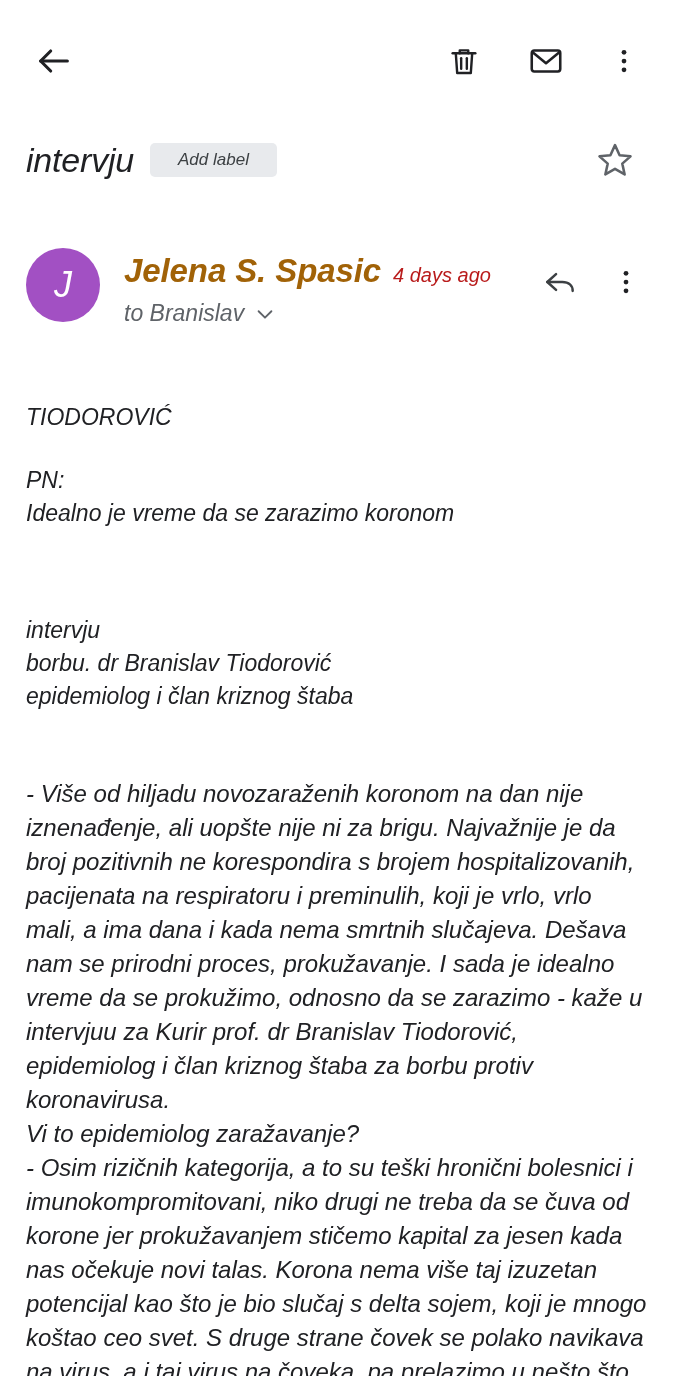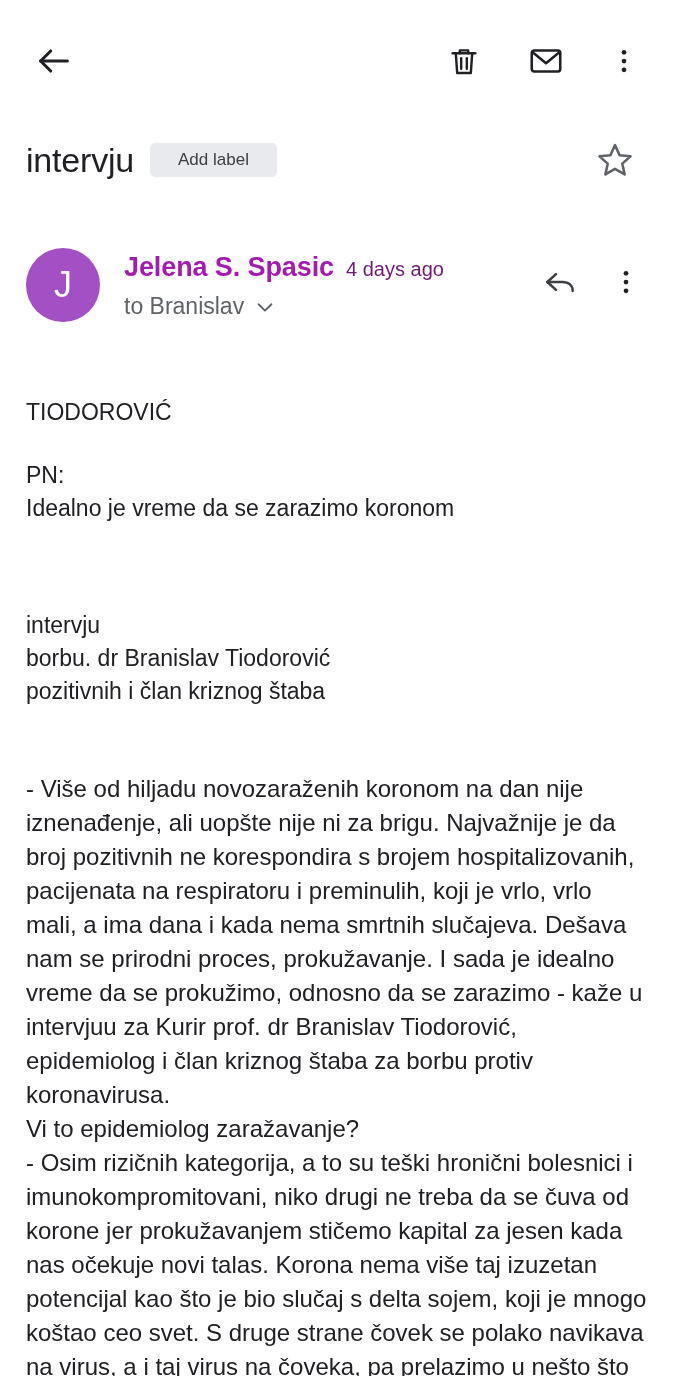--- a/index.html
+++ b/index.html
@@ -9,20 +9,21 @@
     background: #ffffff;
     font-family: "Liberation Sans", sans-serif;
     color: #202124;
     overflow: hidden;
   }
   .screen {
     width: 674px;
     height: 1136px;
     position: relative;
     background: #ffffff;
+    font-style: italic;
   }
 
   
   .toolbar {
     height: 122px;
     display: flex;
     align-items: center;
     padding: 0 22px 0 26px;
   }
   .toolbar .spacer { flex: 1; }
@@ -98,28 +99,28 @@
     margin-left: 24px;
     padding-top: 4px;
     flex: 1;
     min-width: 0;
   }
   .sender-line1 {
     display: flex;
     align-items: baseline;
   }
   .sender-name {
-    font-size: 27px;
+    font-size: 33px;
     font-weight: bold;
-    color: #a21caf;
+    color: #a16207;
     letter-spacing: -0.1px;
   }
   .sender-time {
     font-size: 20px;
-    color: #701a75;
+    color: #b91c1c;
     margin-left: 12px;
     white-space: nowrap;
   }
   .sender-line2 {
     display: flex;
     align-items: center;
     margin-top: 10px;
   }
   .sender-to {
     font-size: 23px;
@@ -243,21 +244,21 @@
 
   <div class="body">
     <p>TIODOROVIĆ</p>
     <div class="gap-md"></div>
     <p>PN:</p>
     <p>Idealno je vreme da se zarazimo koronom</p>
     <div class="gap-sm"></div>
     <div class="gap-lg"></div>
     <p>intervju</p>
     <p>borbu. dr Branislav Tiodorović</p>
-    <p>pozitivnih i član kriznog štaba</p>
+    <p>epidemiolog i član kriznog štaba</p>
     <div class="gap-xl"></div>
     <div class="article">
       <p>- Više od hiljadu novozaraženih koronom na dan nije iznenađenje, ali uopšte nije ni za brigu. Najvažnije je da broj pozitivnih ne korespondira s brojem hospitalizovanih, pacijenata na respiratoru i preminulih, koji je vrlo, vrlo mali, a ima dana i kada nema smrtnih slučajeva. Dešava nam se prirodni proces, prokužavanje. I sada je idealno vreme da se prokužimo, odnosno da se zarazimo - kaže u intervjuu za Kurir prof. dr Branislav Tiodorović, epidemiolog i član kriznog štaba za borbu protiv koronavirusa.</p>
       <p>Vi to epidemiolog zaražavanje?</p>
       <p>- Osim rizičnih kategorija, a to su teški hronični bolesnici i imunokompromitovani, niko drugi ne treba da se čuva od korone jer prokužavanjem stičemo kapital za jesen kada nas očekuje novi talas. Korona nema više taj izuzetan potencijal kao što je bio slučaj s delta sojem, koji je mnogo koštao ceo svet. S druge strane čovek se polako navikava na virus, a i taj virus na čoveka, pa prelazimo u nešto što podseća na grip, mada je ovo oboljenje daleko opasnije od gripa.</p>
 
     </div>
   </div>
 
 </div>

